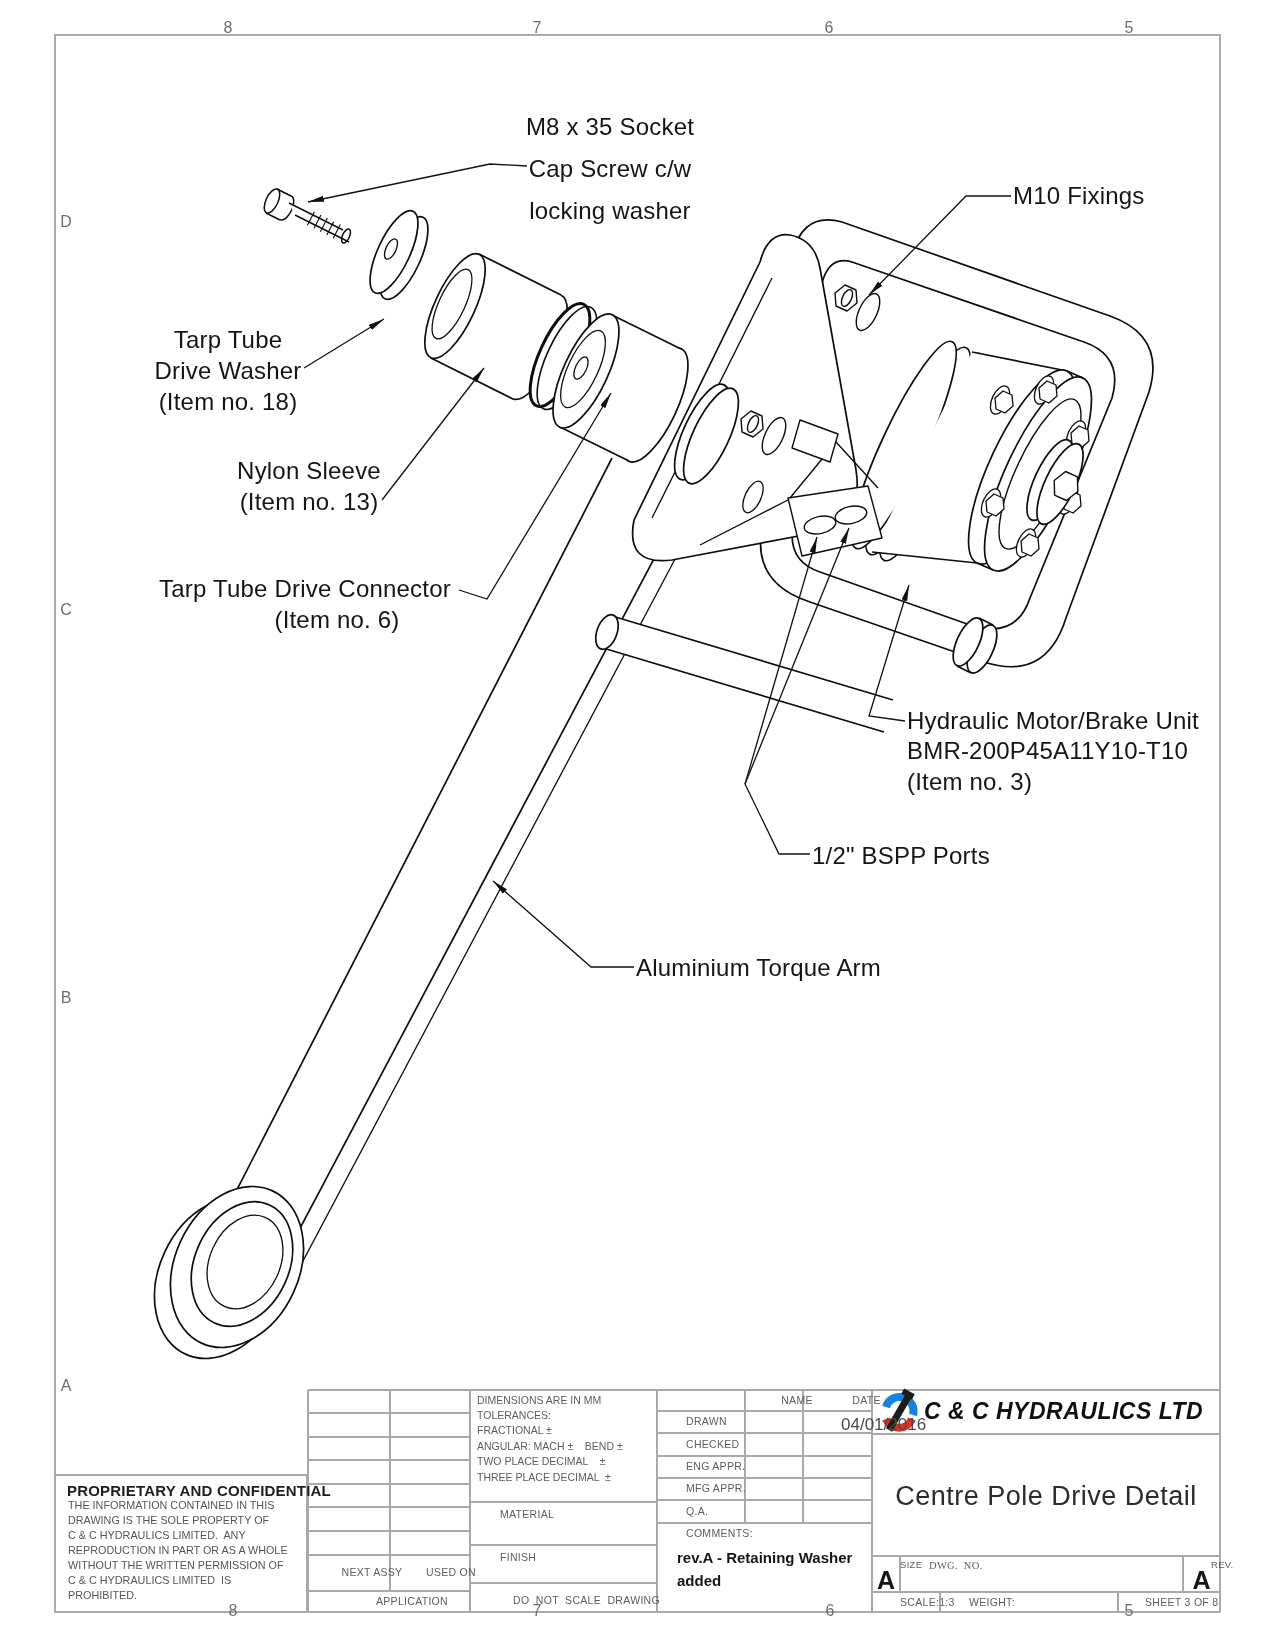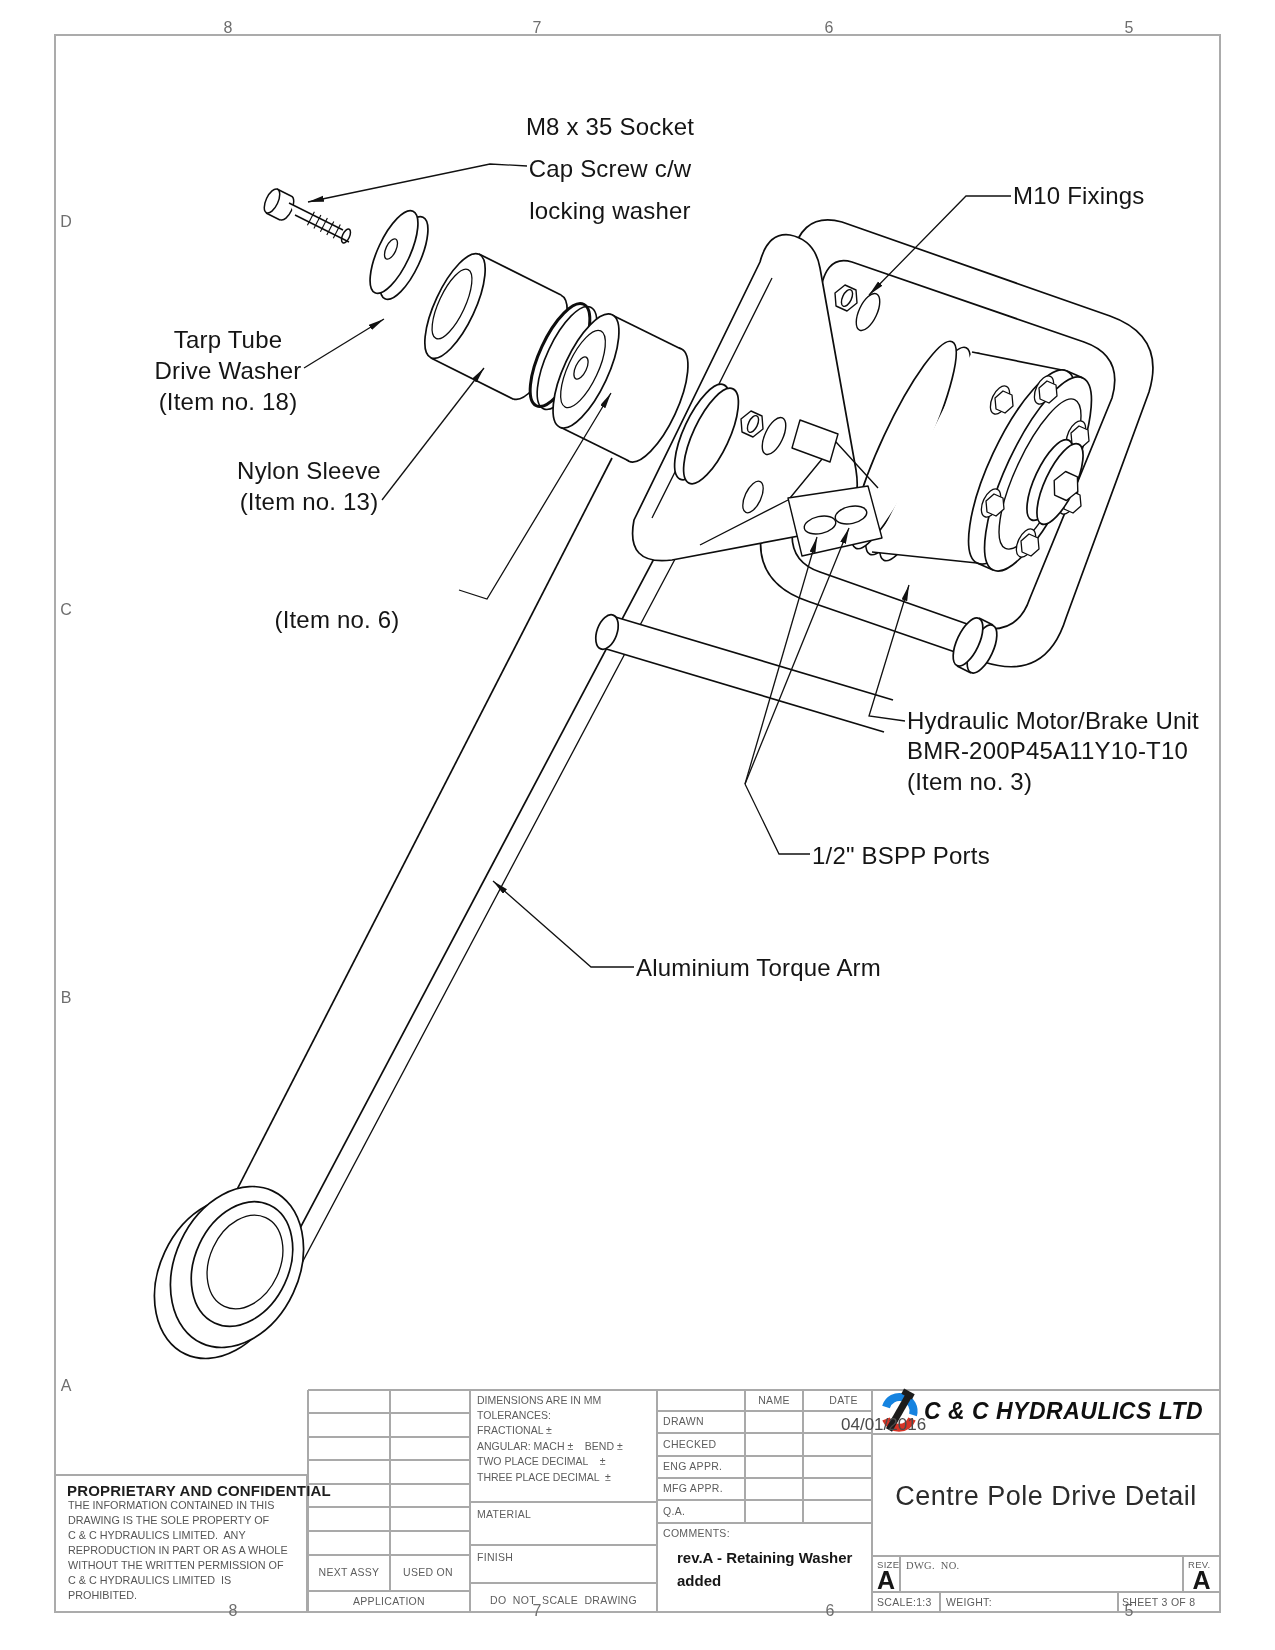--- a/index.html
+++ b/index.html
@@ -4,21 +4,21 @@
 <style>
   html,body{margin:0;padding:0;background:#fff;}
   body{width:1275px;height:1650px;overflow:hidden;position:relative;
        font-family:"Liberation Sans", sans-serif;}
   #page{position:absolute;left:0;top:0;width:1275px;height:1650px;background:#fff;}
   svg{position:absolute;left:0;top:0;}
   .txt{position:absolute;white-space:nowrap;}
   .cal{font-size:24px;color:#151515;letter-spacing:0.2px;}
   .cal.c{text-align:center;}
   .zone{font-size:16px;color:#6e6e6e;text-align:center;width:24px;}
-  .tb{font-size:10.5px;color:#5d5d5d;letter-spacing:0.3px;white-space:pre;}
+  .tb{font-size:10.5px;color:#5d5d5d;letter-spacing:0.3px;white-space:pre;margin-left:23px;}
   .tb.c{text-align:center;}
   .tb-note{font-size:10.5px;color:#5d5d5d;white-space:pre;}
   .prop-head{font-size:15px;font-weight:bold;color:#1e1e1e;text-align:center;letter-spacing:0.2px;}
   .prop-line{font-size:10.8px;color:#555;white-space:pre;}
   .bigA{font-size:25px;font-weight:bold;color:#161616;text-align:center;}
   .title{font-size:27px;color:#2b2b2b;text-align:center;letter-spacing:0.5px;}
   .company{font-size:23px;font-weight:800;font-style:italic;color:#101010;letter-spacing:0.5px;}
   .comments{font-size:15px;font-weight:bold;color:#161616;}
   .date{font-size:17px;color:#4a4a4a;text-align:center;padding-left:38px;}
 </style>
@@ -231,20 +231,21 @@
 
 <div class="txt cal" style="left:1013px;top:182px;">M10 Fixings</div>
 
 <div class="txt cal c" style="left:148px;top:326px;width:160px;">Tarp Tube</div>
 <div class="txt cal c" style="left:148px;top:357px;width:160px;">Drive Washer</div>
 <div class="txt cal c" style="left:148px;top:388px;width:160px;">(Item no. 18)</div>
 
 <div class="txt cal c" style="left:229px;top:457px;width:160px;">Nylon Sleeve</div>
 <div class="txt cal c" style="left:229px;top:488px;width:160px;">(Item no. 13)</div>
 
+<div class="txt cal c" style="left:150px;top:575px;width:310px;">Tarp Tube Drive Connector</div>
 <div class="txt cal c" style="left:257px;top:606px;width:160px;">(Item no. 6)</div>
 
 <div class="txt cal" style="left:907px;top:707px;">Hydraulic Motor/Brake Unit</div>
 <div class="txt cal" style="left:907px;top:737px;">BMR-200P45A11Y10-T10</div>
 <div class="txt cal" style="left:907px;top:768px;">(Item no. 3)</div>
 
 <div class="txt cal" style="left:812px;top:842px;">1/2" BSPP Ports</div>
 
 <div class="txt cal" style="left:636px;top:954px;">Aluminium Torque Arm</div>
 

